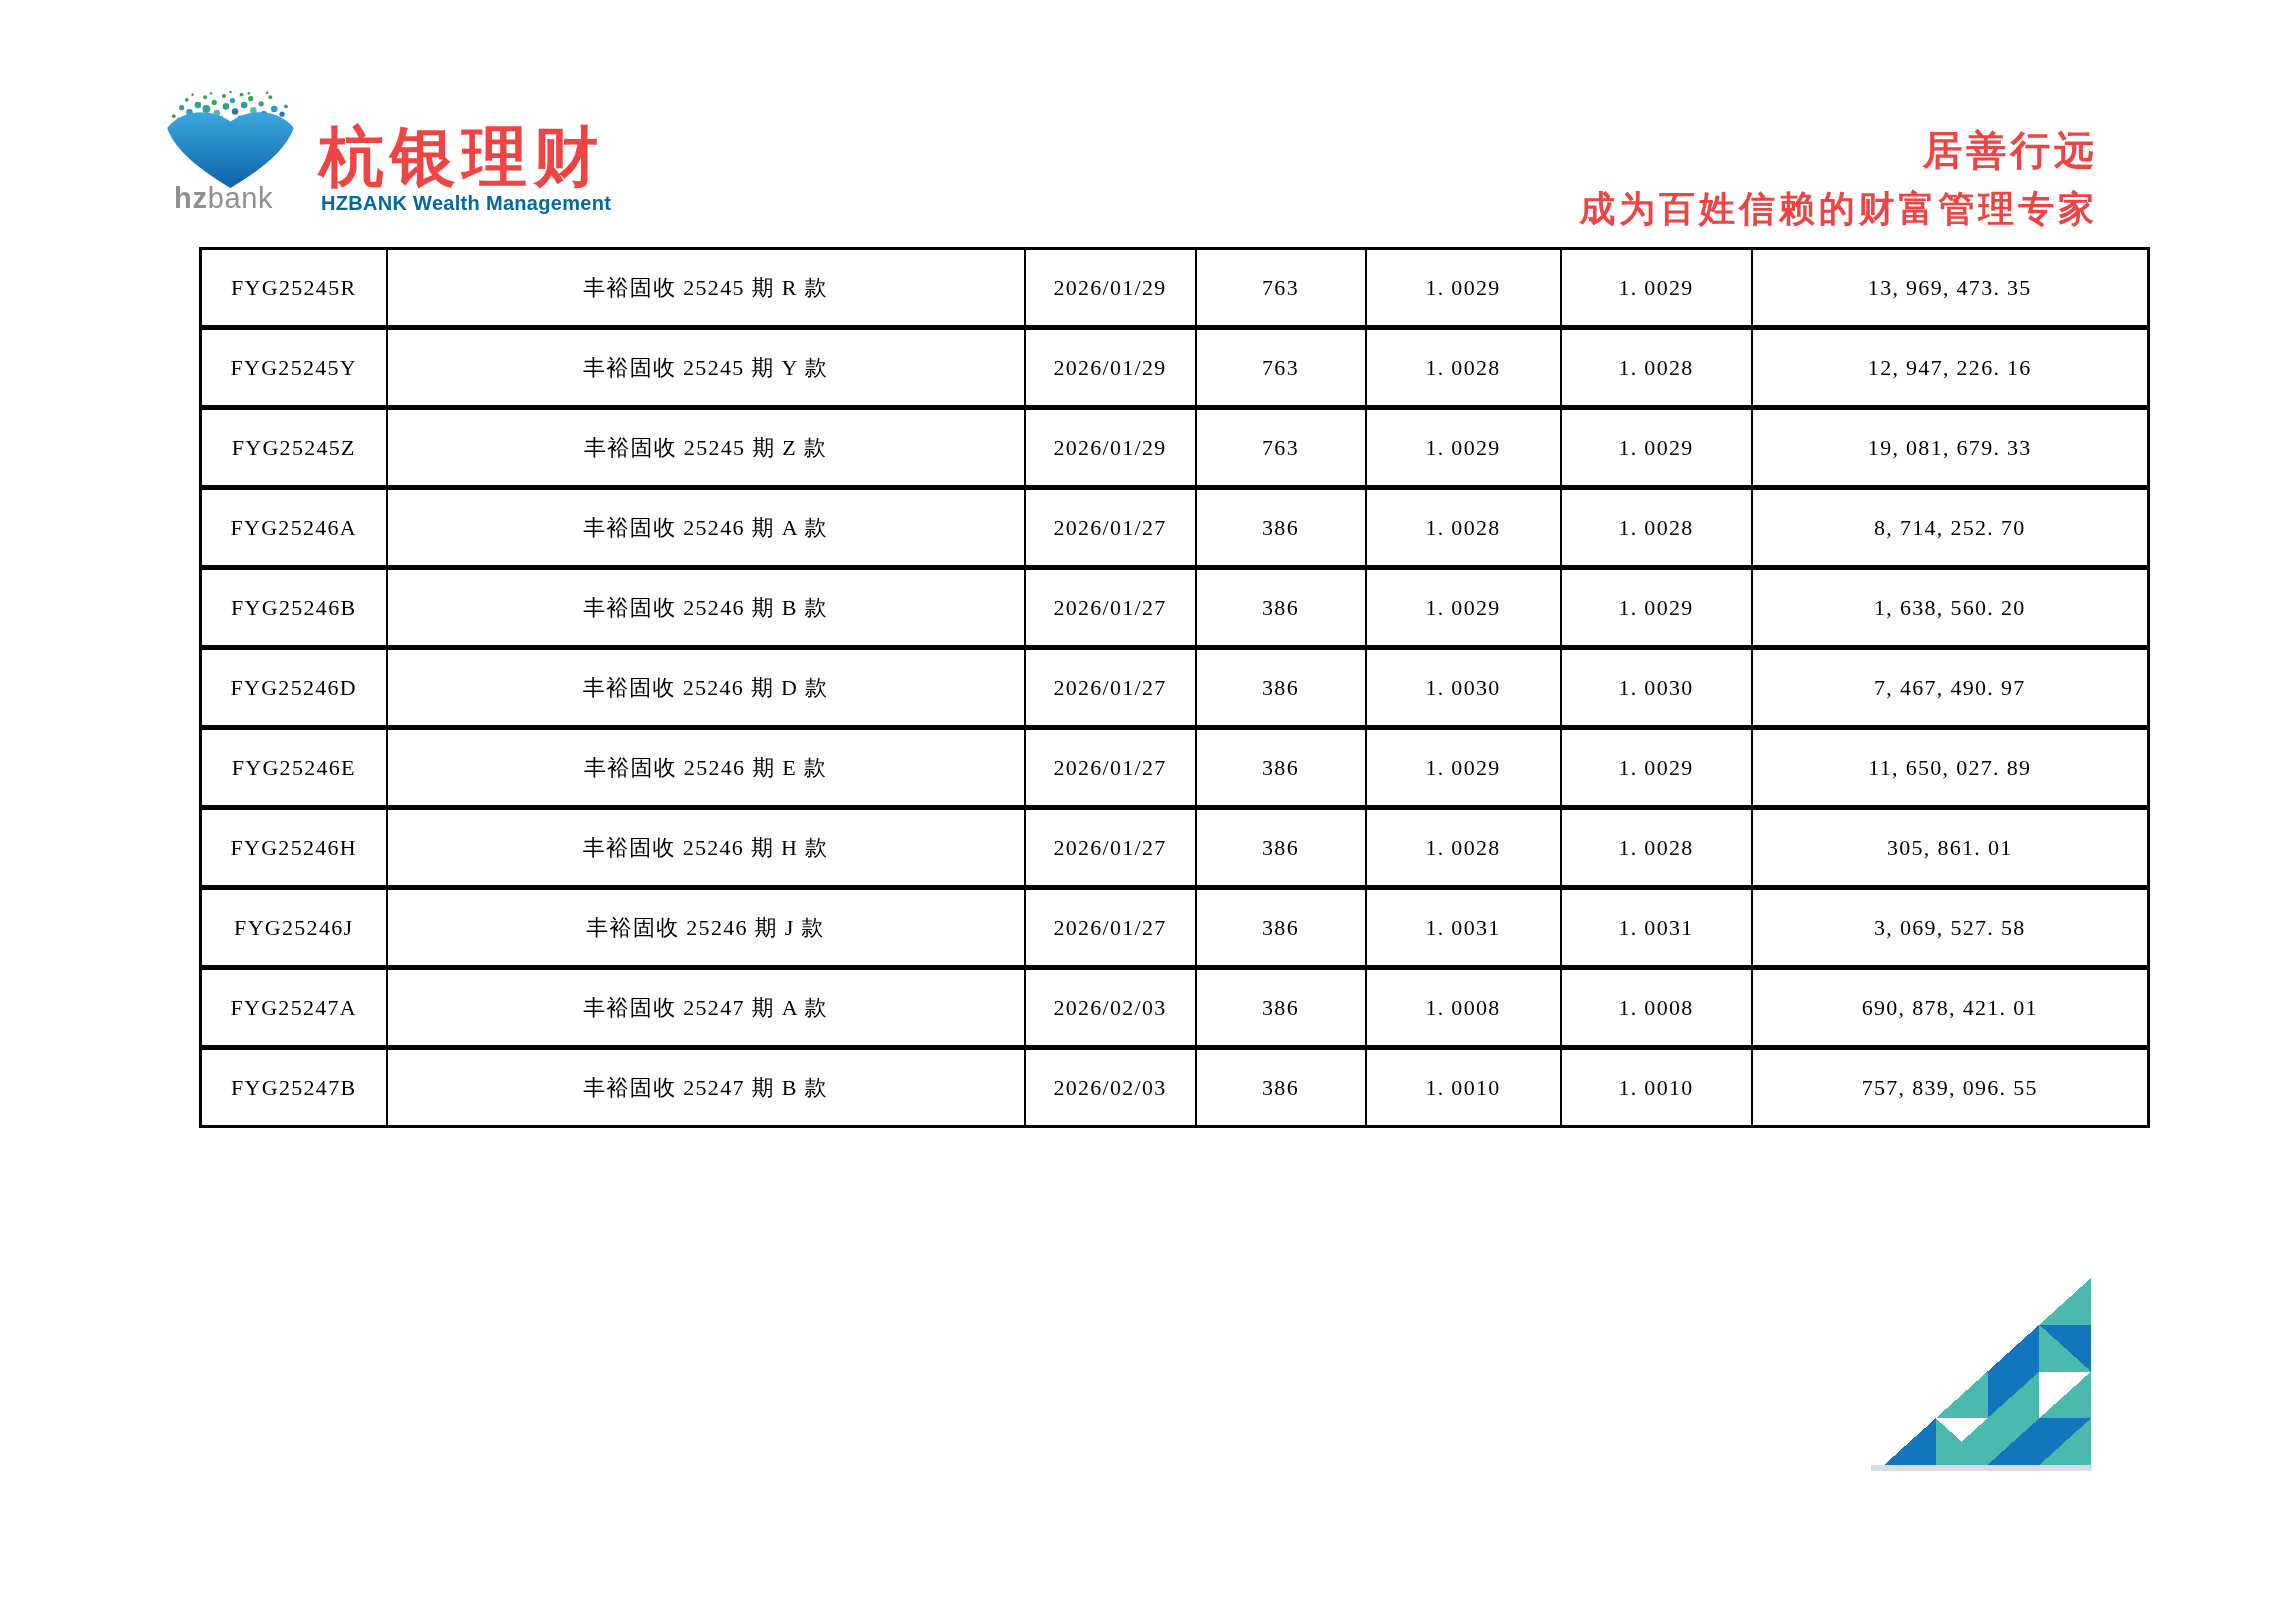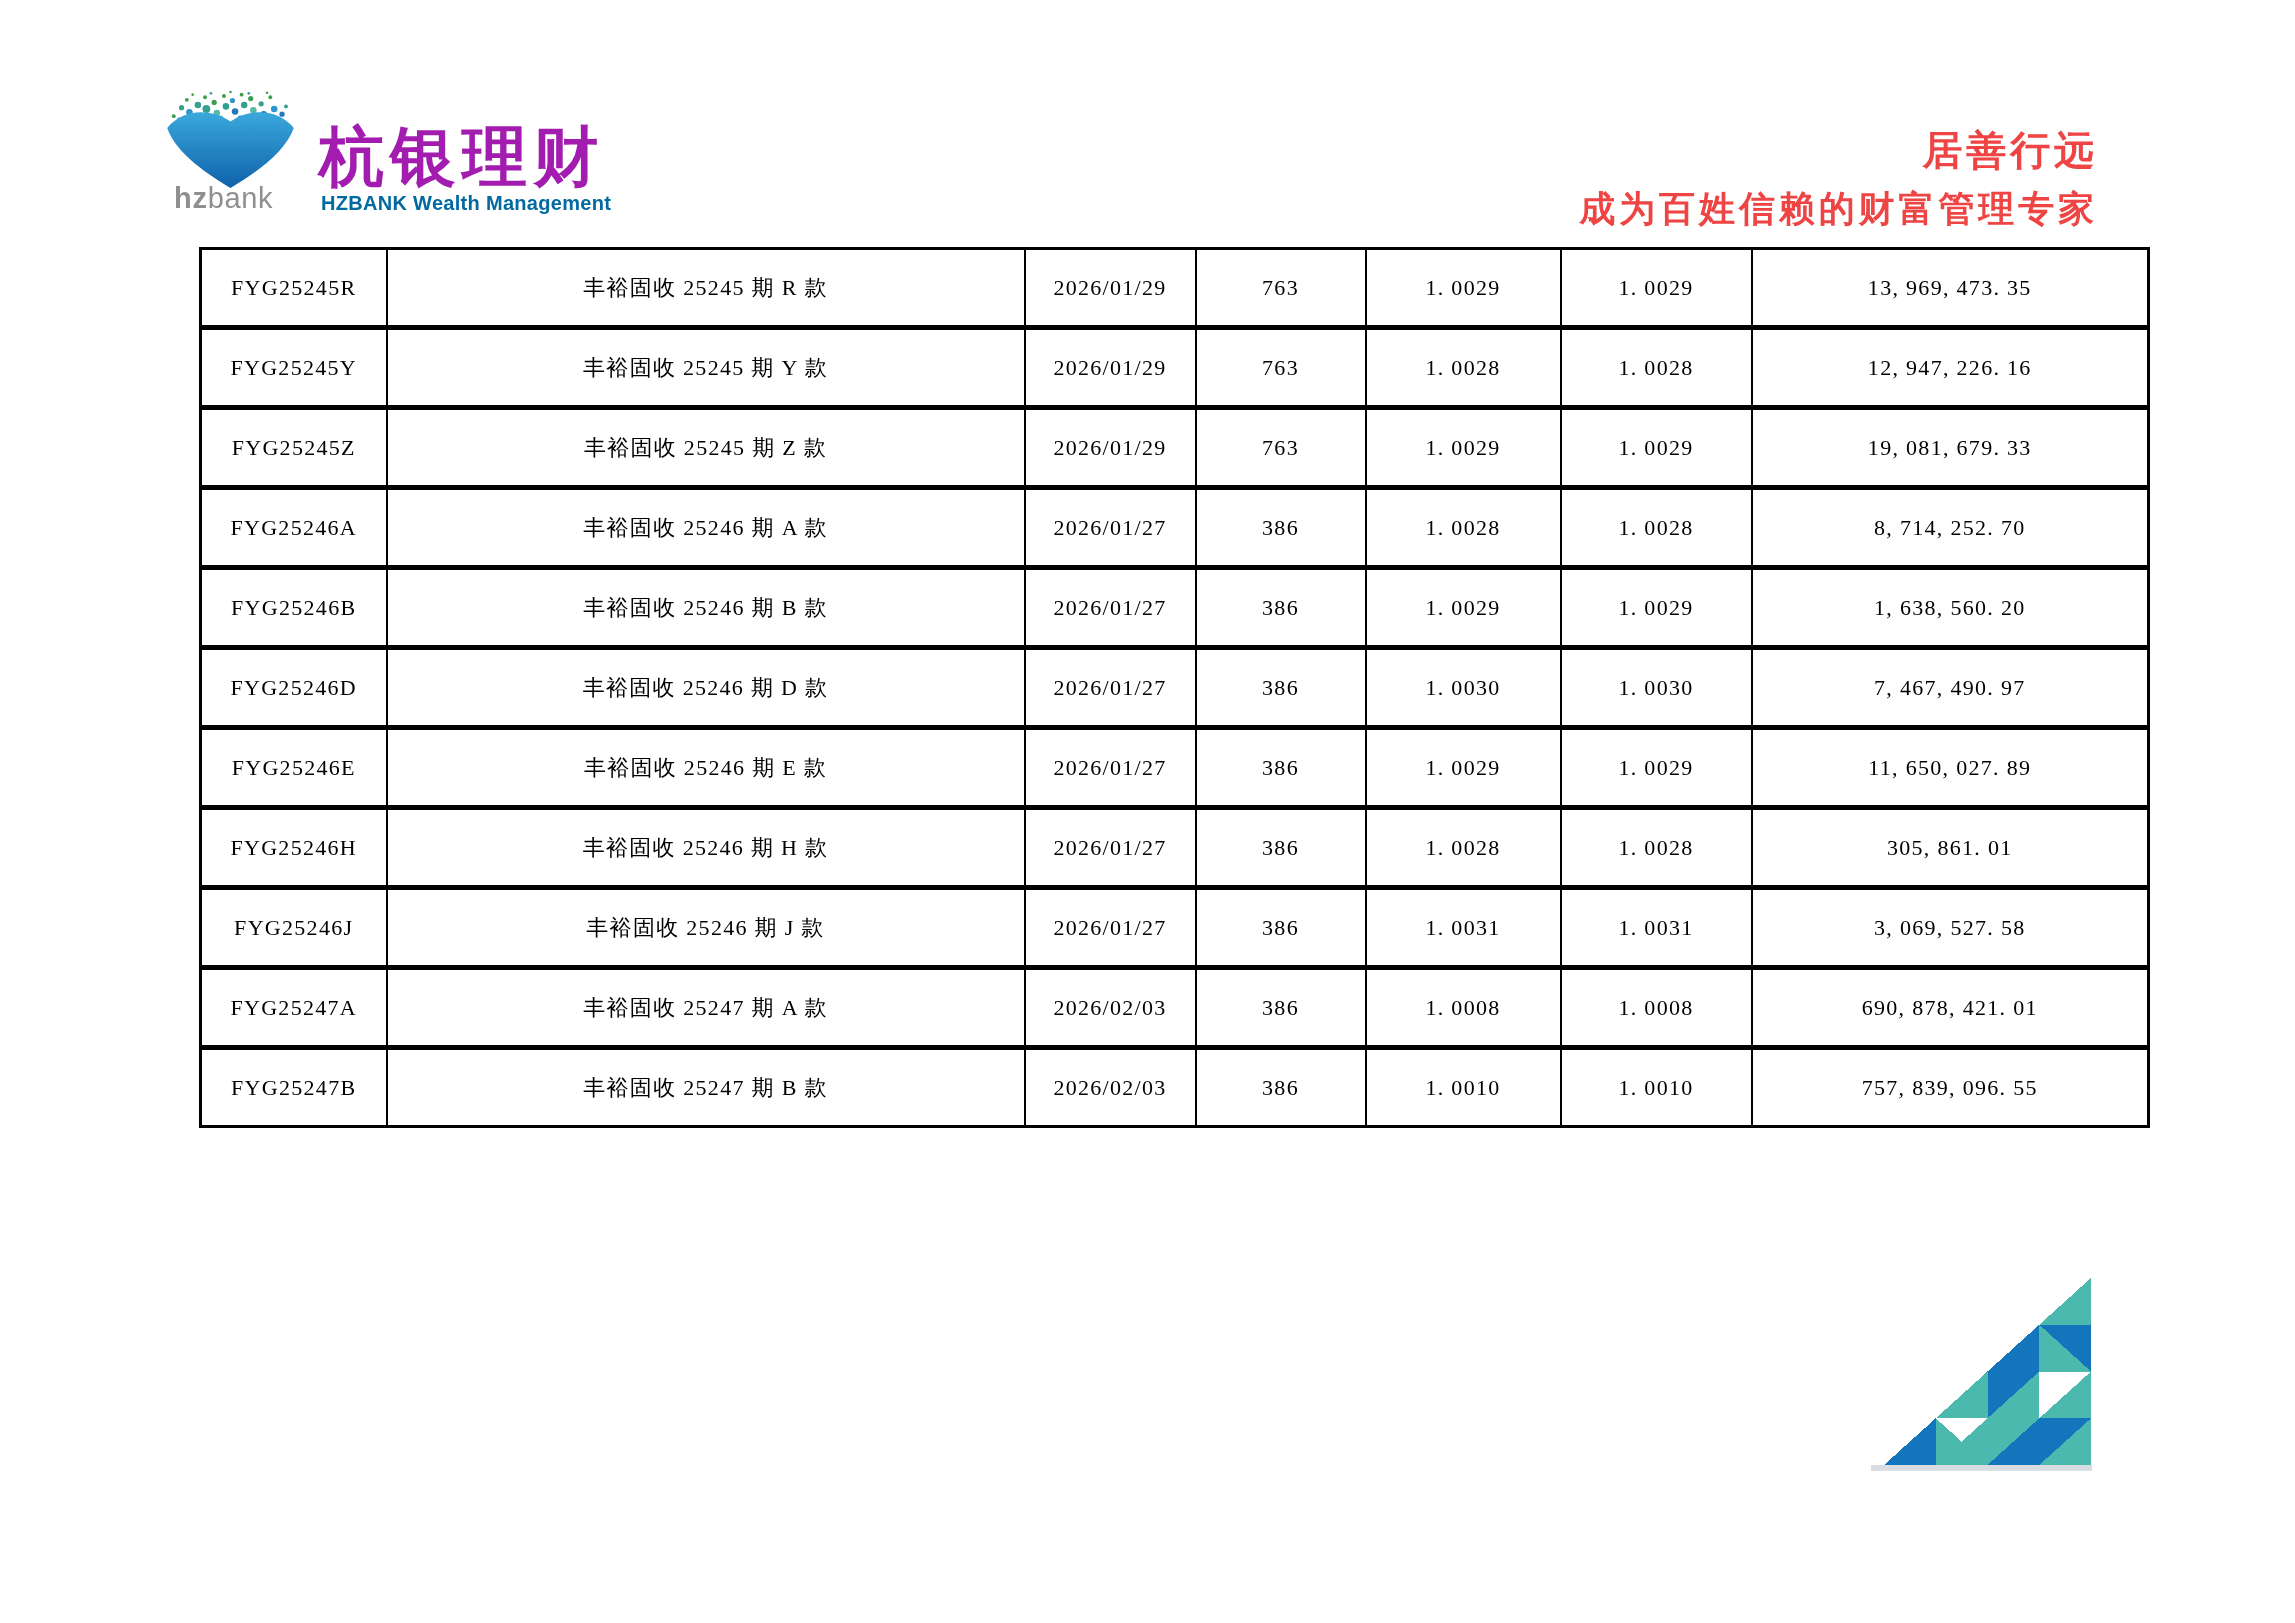--- a/index.html
+++ b/index.html
@@ -37,21 +37,21 @@
   .hzbank-word .bank { font-weight: 400; }
 
   .brand-cn {
     position: absolute;
     left: 319px;
     top: 124px;
     font-family: "Liberation Sans", "DejaVu Sans", sans-serif;
     font-size: 65px;
     font-weight: 700;
     letter-spacing: 6.5px;
-    color: #a21caf;
+    color: #ef4444;
     line-height: 65px;
     white-space: nowrap;
   }
   .brand-en {
     position: absolute;
     left: 321px;
     top: 192px;
     font-family: "Liberation Sans", "DejaVu Sans", sans-serif;
     font-size: 20px;
     font-weight: 700;

